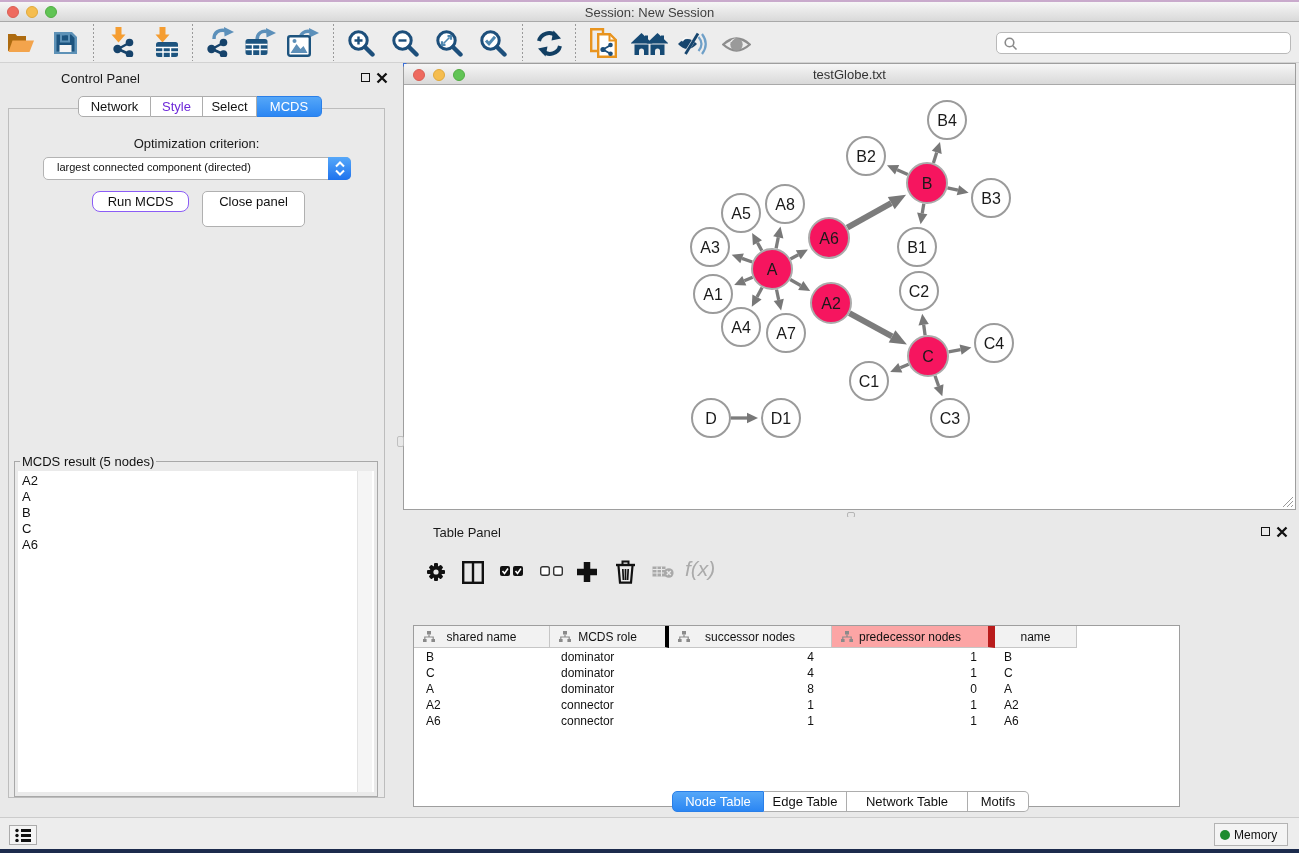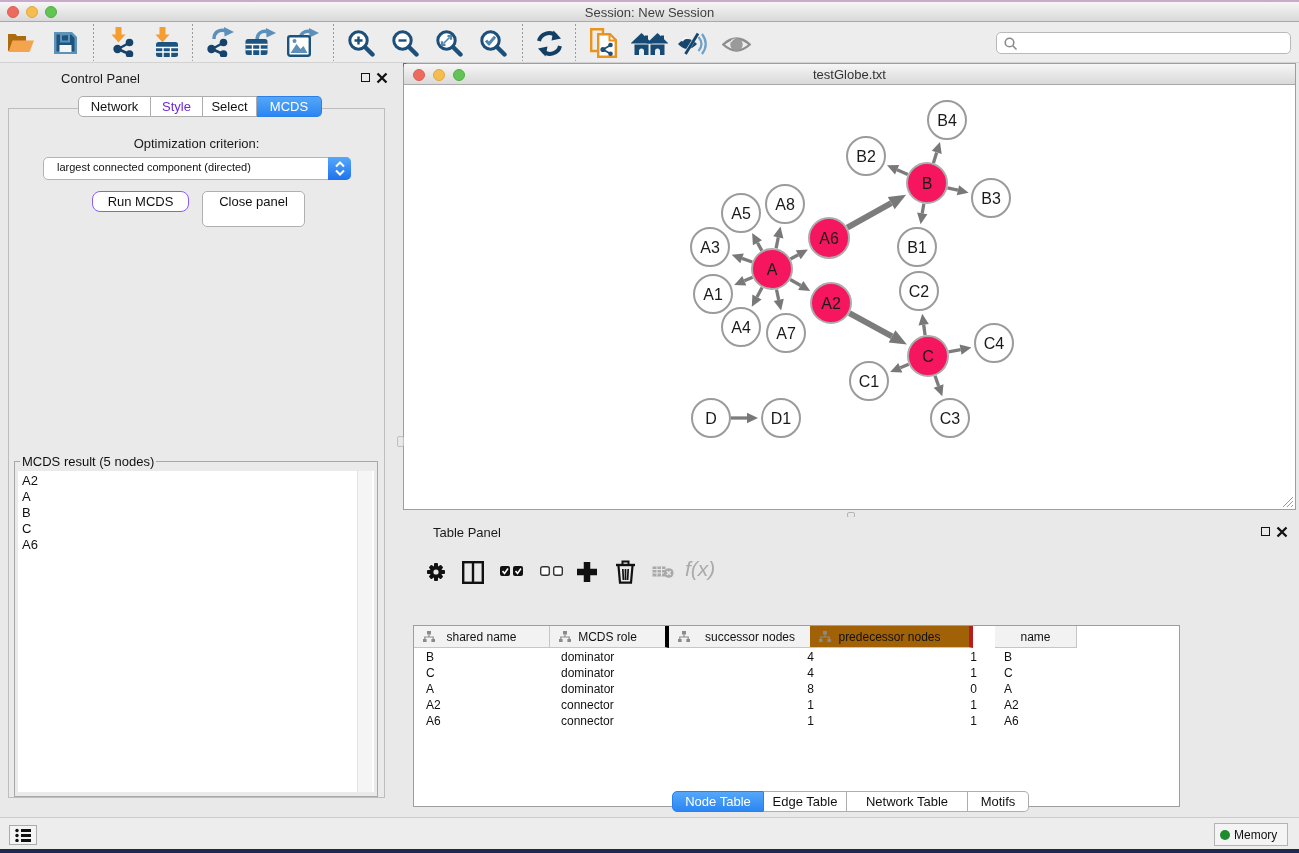--- a/index.html
+++ b/index.html
@@ -367,21 +367,21 @@
       </div>
 <div style="position:absolute;left:255px;top:0;width:163px;height:22px;background:#f2f2f2;border-right:1px solid #c6c6c6;border-bottom:1px solid #c6c6c6;">
         <svg width="12" height="11" style="position:absolute;left:9px;top:5px">
           <rect x="4" y="0" width="4" height="3.5" fill="#8a8a8a"></rect>
           <path d="M6 3.5 V6 M1.8 9 V6 H10.2 V9" stroke="#8a8a8a" stroke-width="1.2" fill="none"></path>
           <rect x="0" y="8" width="3.6" height="3" fill="#8a8a8a"></rect>
           <rect x="8.4" y="8" width="3.6" height="3" fill="#8a8a8a"></rect>
         </svg>
         <div style="position:absolute;left:0;top:4px;width:100%;text-align:center;font-size:12px;color:#111;">successor nodes</div>
       </div>
-<div style="position:absolute;left:396px;top:0;width:163px;height:22px;background:#a16207;border-right:4px solid #b91c1c;border-bottom:1px solid #c6c6c6;">
+<div style="position:absolute;left:418px;top:0;width:163px;height:22px;background:#fca5a5;border-right:7px solid #b91c1c;border-bottom:1px solid #c6c6c6;">
         <svg width="12" height="11" style="position:absolute;left:9px;top:5px">
           <rect x="4" y="0" width="4" height="3.5" fill="#8a8a8a"></rect>
           <path d="M6 3.5 V6 M1.8 9 V6 H10.2 V9" stroke="#8a8a8a" stroke-width="1.2" fill="none"></path>
           <rect x="0" y="8" width="3.6" height="3" fill="#8a8a8a"></rect>
           <rect x="8.4" y="8" width="3.6" height="3" fill="#8a8a8a"></rect>
         </svg>
         <div style="position:absolute;left:0;top:4px;width:100%;text-align:center;font-size:12px;color:#111;">predecessor nodes</div>
       </div>
 <div style="position:absolute;left:581px;top:0;width:82px;height:22px;background:#f2f2f2;border-right:1px solid #c6c6c6;border-bottom:1px solid #c6c6c6;">
         <div style="position:absolute;left:0;top:4px;width:100%;text-align:center;font-size:12px;color:#111;">name</div>

